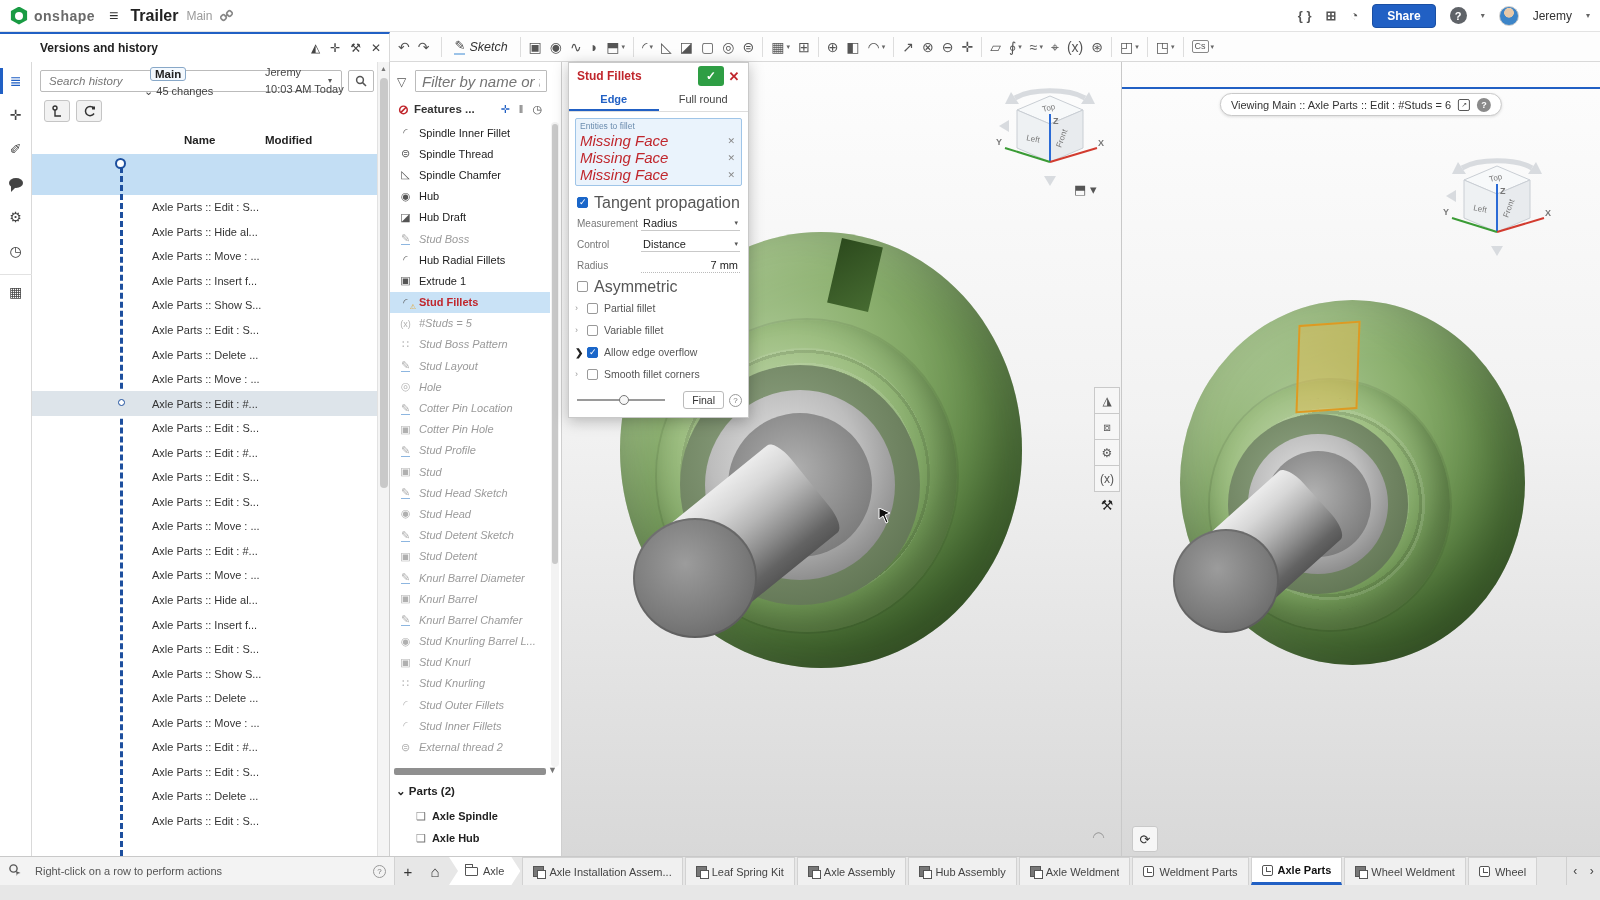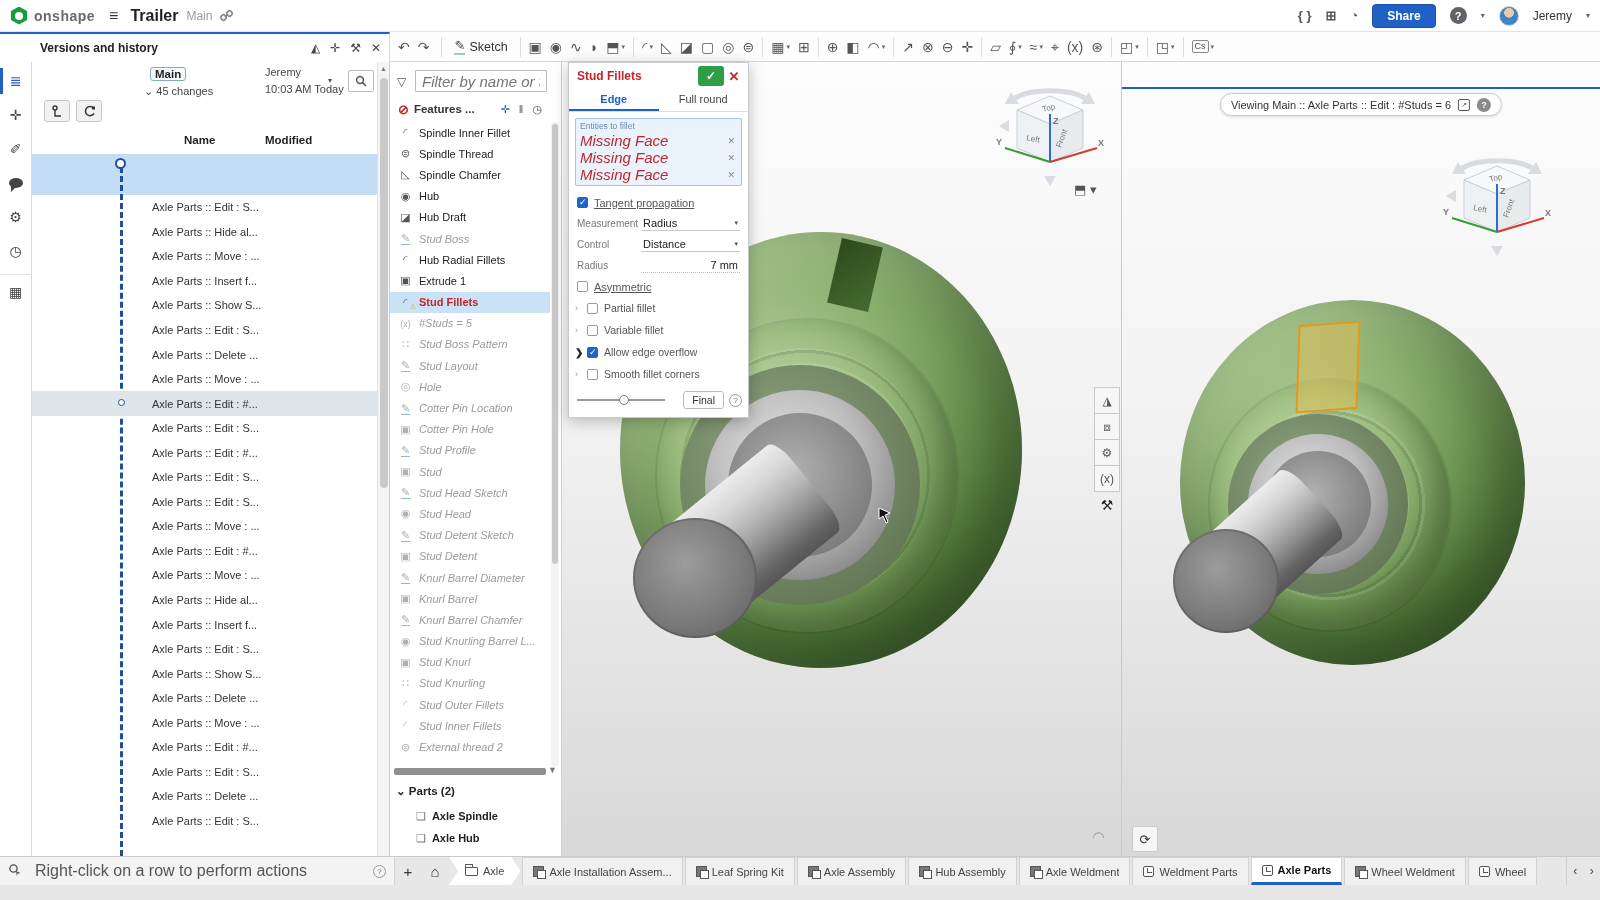--- a/index.html
+++ b/index.html
@@ -41,21 +41,21 @@
   .t-group { display:flex; align-items:center; height:30px; padding:0 4px; }
   .t-btn { display:flex; align-items:center; padding:2px 4px; border-radius:3px; cursor:pointer; }
   .t-glyph { font-size:14px; color:#555; line-height:1; }
   .t-glyph.box { border:1px solid #888; border-radius:2px; font-size:9px; padding:1px 2px; color:#555;}
   .t-caret { display:none; font-size:7px; color:#666; margin-left:2px; }
   .t-caret.on { display:inline-block; }
   .t-item { display:flex; align-items:center; }
   .t-item.sep { border-left:1px solid #ddd; margin-left:4px; padding-left:4px; height:20px; }
   #sketch-btn { display:flex; align-items:center; gap:4px; padding:2px 8px; cursor:pointer; }
   #sketch-btn .pencil { font-size:13px; color:#444; border-bottom:2px solid #9cc3e8; }
-  #sketch-btn .lbl { font-size:12.5px; color:#333; }
+  #sketch-btn .lbl { font-size:12.5px; color:#333;font-style:italic; }
   #tbar-icons { display:flex; align-items:center; }
 
   
   #rail { position:absolute; left:0; top:62px; width:32px; height:794px; background:#fff;
     border-right:1px solid #d9d9d9; display:flex; flex-direction:column; align-items:center; padding-top:2px;}
   .rail-item { width:32px; height:34px; display:flex; align-items:center; justify-content:center;
     cursor:pointer; position:relative; }
   .rail-item.active::before { content:""; position:absolute; left:0; top:4px; bottom:4px; width:3px; background:#2160c4; }
   .rail-item.active .rail-glyph { color:#2160c4; }
   .rail-item.sep { border-top:1px solid #e2e2e2; margin-top:6px; }
@@ -150,21 +150,21 @@
   #ent-box { margin:6px; border:1px solid #9fc5e8; background:#eaf3fc; border-radius:2px; padding:2px 4px;}
   #ent-label { font-size:8.5px; color:#6b8cae; margin-bottom:1px; }
   .ent-row { display:flex; align-items:center; height:17px; }
   .ent-label { color:#c0262c; font-size:15px;font-style:italic; }
   .ent-x { margin-left:auto; color:#888; font-size:9px; cursor:pointer; padding:0 2px;}
   .dlg-row { display:flex; align-items:center; height:21px; padding:0 8px; }
   .cb { width:11px; height:11px; border:1px solid #999; border-radius:2px; margin-right:6px;
     flex:0 0 auto; position:relative; background:#fff; cursor:pointer;}
   .cb.on { background:#1a66c9; border-color:#1a66c9; }
   .cb.on::after { content:"✓"; position:absolute; left:1px; top:-1px; color:#fff; font-size:9px; }
-  .dlg-lbl { color:#555; font-size:11px;text-decoration:underline; }
+  .dlg-lbl { color:#555; font-size:16px; }
   .dlg-field-lbl { color:#777; font-size:10px; width:64px; flex:0 0 auto;}
   .dlg-dd { flex:1; display:flex; align-items:center; border-bottom:1px solid #c9c9c9; padding:1px 2px;}
   .dlg-dd .val { font-size:11px; color:#222; }
   .dlg-dd .dd-caret { margin-left:auto; font-size:7px; color:#555; }
   .dlg-input { flex:1; display:flex; border-bottom:1px dotted #bbb; padding:1px 2px;}
   .dlg-input .val { margin-left:auto; font-size:11px; color:#222; }
   .opt-row { display:flex; align-items:center; height:22px; padding:0 4px 0 6px; }
   .opt-chev { width:12px; font-size:9px; color:#999; }
   .opt-chev.strong { color:#222; font-weight:bold; font-size:10px;}
   .opt-label { font-size:10.5px; color:#555; }
@@ -226,21 +226,21 @@
   #viewing-help { width:14px; height:14px; border-radius:50%; background:#8a8a8a; color:#fff; font-size:9px;
     font-weight:bold; display:flex; align-items:center; justify-content:center; cursor:pointer;}
   #cursor { position:absolute; left:316px; top:446px; z-index:5; }
 
   
   #bottombar { position:absolute; left:0; top:856px; width:1600px; height:44px; background:#e7e7e7;
     border-top:1px solid #c9c9c9; }
   #statusbar { position:absolute; left:0; top:0; width:395px; height:28px; background:#f3f3f3;
     border-right:1px solid #d2d2d2; display:flex; align-items:center; padding:0 8px; }
   #status-ico { font-size:12px; color:#555; margin-right:14px; }
-  #status-text { font-size:16px; color:#555; }
+  #status-text { font-size:11px; color:#555; }
   #status-help { margin-left:auto; width:13px; height:13px; border-radius:50%; border:1.5px solid #999;
     color:#777; font-size:8px; display:flex; align-items:center; justify-content:center;}
   #tabs-area { position:absolute; left:395px; top:0; right:34px; height:28px; display:flex; align-items:stretch;}
   #tab-add { width:26px; display:flex; align-items:center; justify-content:center; font-size:15px;
     color:#333; cursor:pointer;}
   #tab-home { width:28px; display:flex; align-items:center; justify-content:center; font-size:15px;
     color:#333; cursor:pointer;}
   .dtab { display:flex; align-items:center; gap:5px; padding:0 10px; margin-right:2px; background:#f0f0f0;
     border:1px solid #d2d2d2; border-bottom:none; font-size:11px; color:#444; cursor:pointer;
     white-space:nowrap; overflow:hidden; }
@@ -552,20 +552,21 @@
       <span class="rail-item">
         <span class="rail-glyph">◷</span>
       </span>
 
       <span class="rail-item sep">
         <span class="rail-glyph">▦</span>
       </span>
     </div>
 
   <div id="versions">
+    <input id="v-search" placeholder="Search history" style="">
     <span id="v-search-caret">▾</span>
     <span id="v-search-btn">
       <svg width="12" height="12" viewBox="0 0 12 12">
           <circle cx="5" cy="5" r="3.4" fill="none" stroke="#555" stroke-width="1.5"></circle>
           <line x1="7.6" y1="7.6" x2="11" y2="11" stroke="#555" stroke-width="1.5"></line>
         </svg>
     </span>
     <span class="v-toggle" id="v-toggle1">
       <svg width="13" height="13" viewBox="0 0 13 13">
           <circle cx="4" cy="3" r="2" fill="none" stroke="#333" stroke-width="1.4"></circle>

